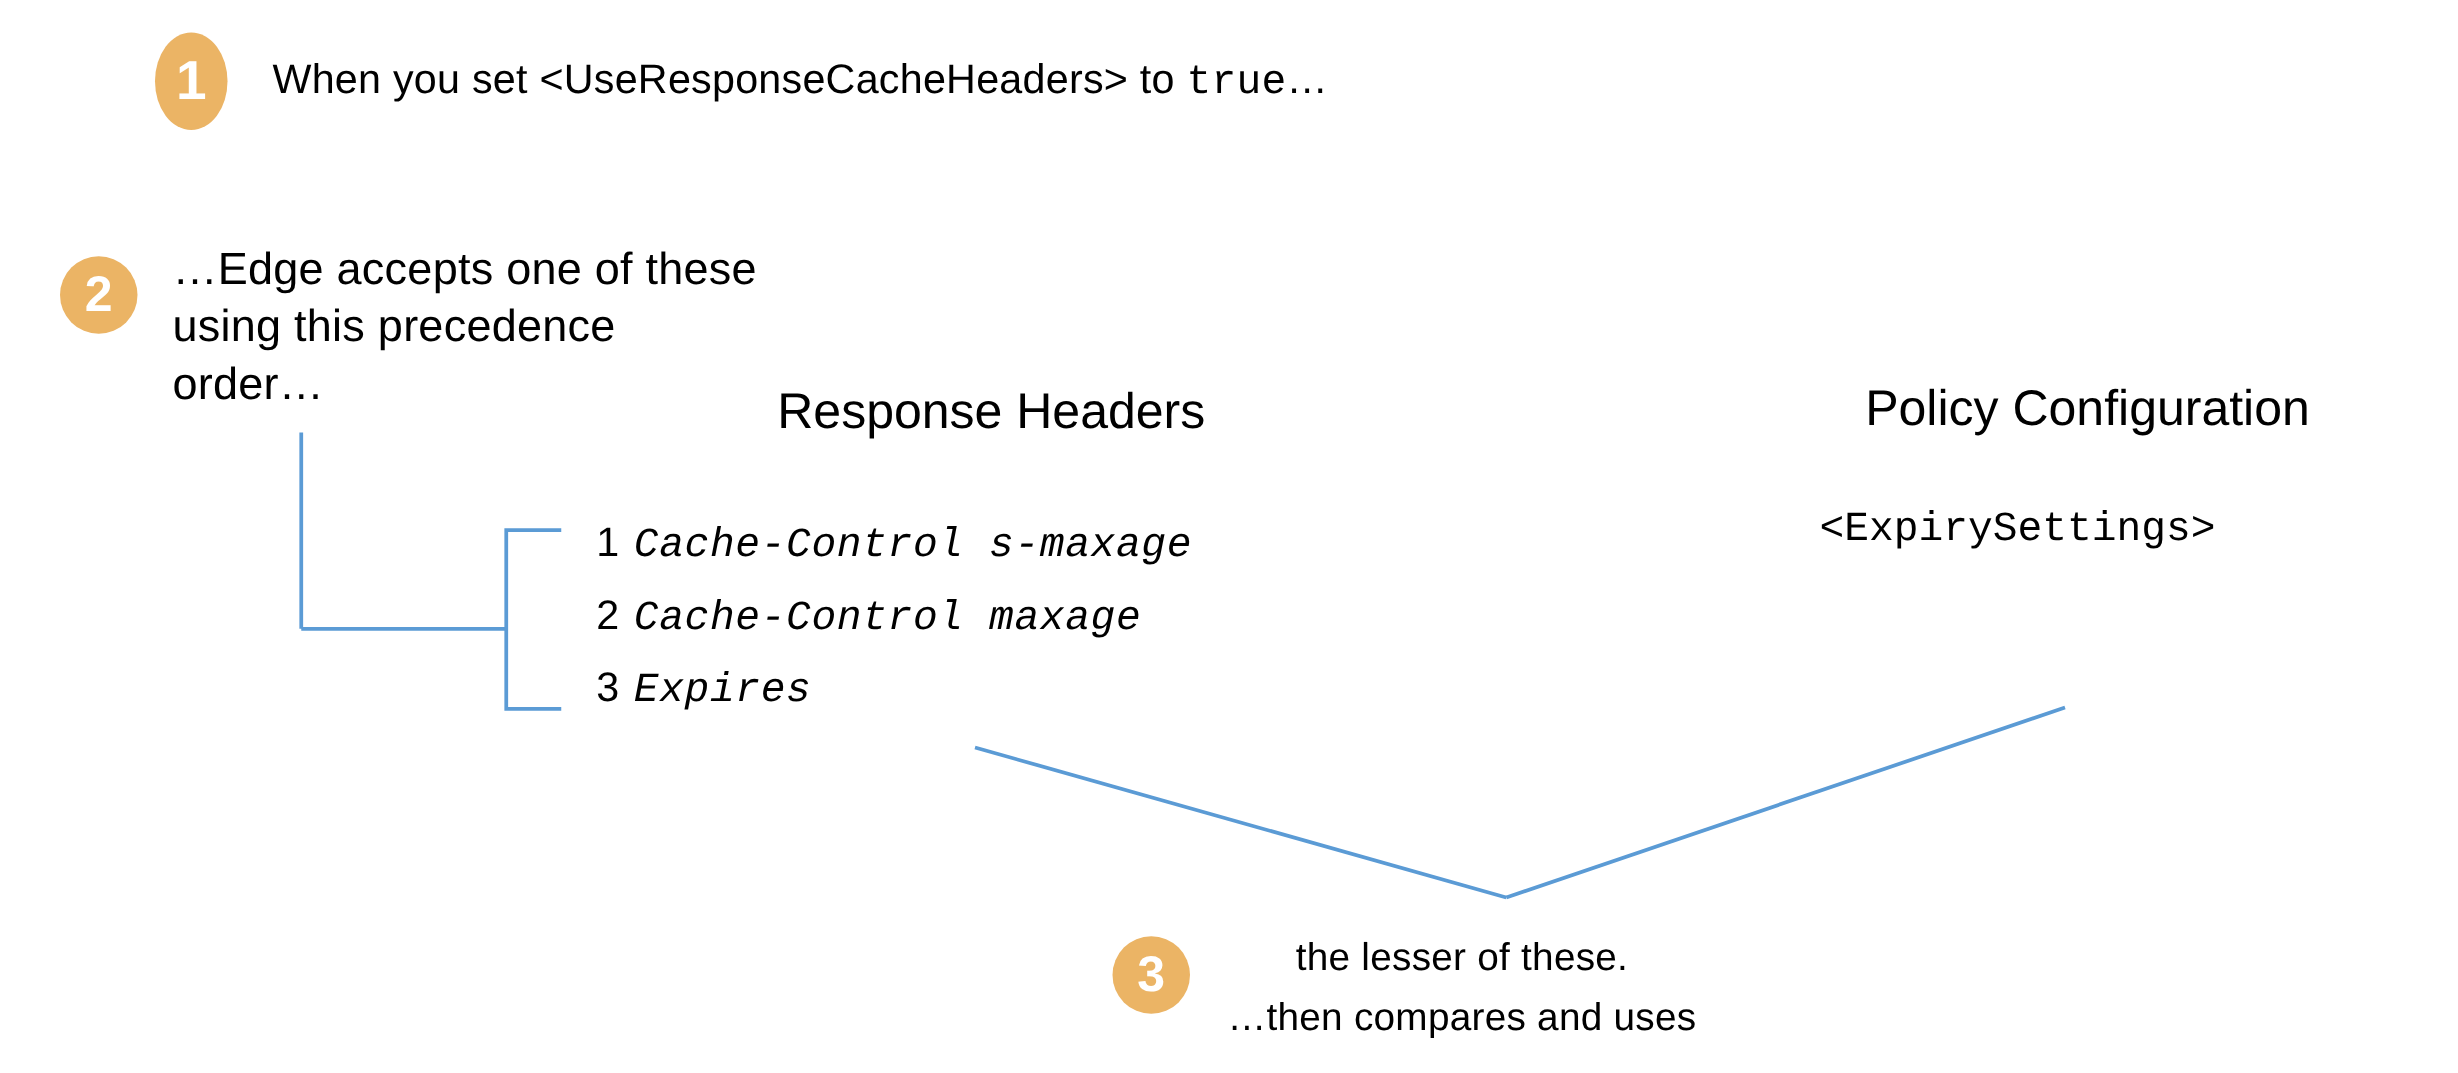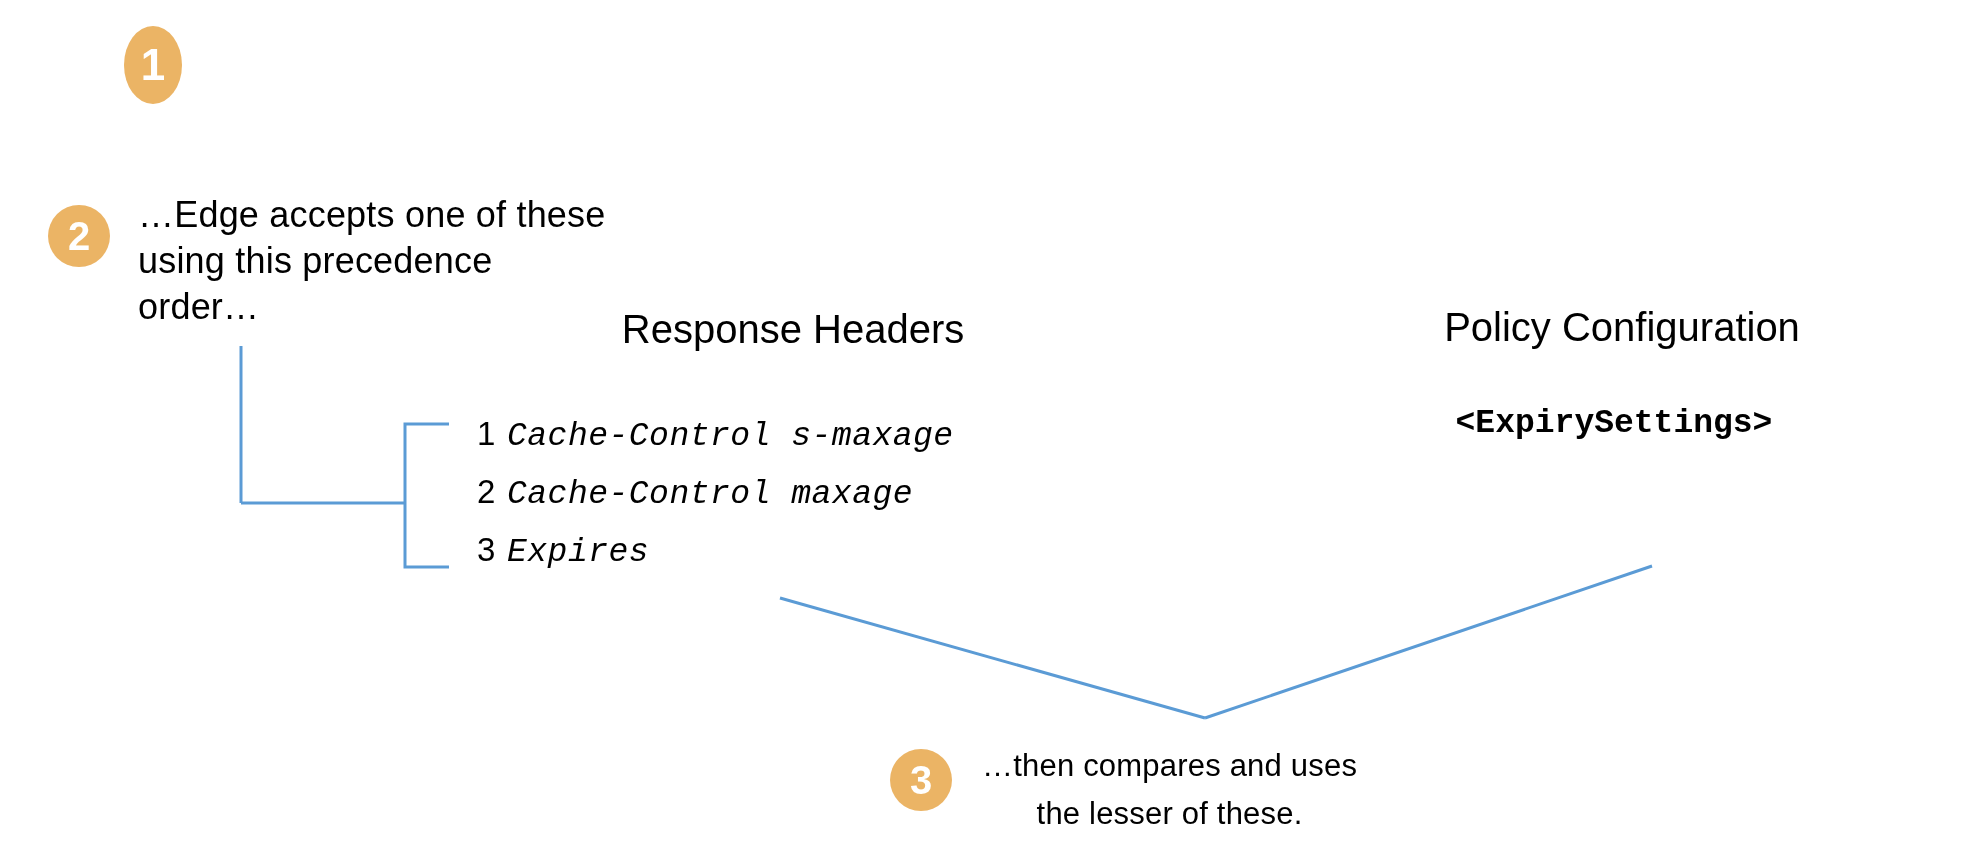--- a/index.html
+++ b/index.html
@@ -77,21 +77,21 @@
   }
 
   
   .col-head {
     font-family: "Liberation Sans", sans-serif;
     font-size: 40px;
     white-space: nowrap;
     text-align: center;
   }
   .head-response { left: 598px; top: 307px; width: 390px; }
-  .head-policy   { left: 1426px; top: 305px; width: 392px; }
+  .head-policy   { left: 1474px; top: 305px; width: 392px; }
 
   
   .rh-list {
     left: 477px; top: 415px;
     width: 620px;
   }
   .rh-row {
     display: flex;
     align-items: baseline;
     height: 58px;
@@ -111,21 +111,20 @@
   }
 
   
   .policy-el {
     left: 1418px; top: 405px;
     width: 392px;
     text-align: center;
     font-family: "Liberation Mono", "DejaVu Sans Mono", monospace;
     font-size: 33px;
     white-space: nowrap;
-    font-weight: bold;
   }
   .policy-sub {
     left: 1418px; top: 460px;
     width: 392px;
     text-align: center;
     font-family: "Liberation Sans", sans-serif;
     font-size: 30px;
     white-space: nowrap;
   }
 
@@ -149,20 +148,23 @@
     <path d="M 241 503 L 405 503" stroke="#5B9BD5" stroke-width="3" fill="none"></path>
 
     <path d="M 449 424 L 405 424 L 405 567 L 449 567" stroke="#5B9BD5" stroke-width="3" fill="none"></path>
 
     <path d="M 780 598 L 1205 718" stroke="#5B9BD5" stroke-width="3" fill="none"></path>
     <path d="M 1205 718 L 1652 566" stroke="#5B9BD5" stroke-width="3" fill="none"></path>
   </svg>
 
   <div class="badge badge-1" style="background: rgb(235, 180, 101); color: rgb(255, 255, 255);">
     <span>1</span>
+  </div>
+  <div class="abs sent step1-text">
+    <span>When you set &lt;UseResponseCacheHeaders&gt; to </span><span class="mono">true</span><span>…</span>
   </div>
 
   <div class="badge badge-2" style="background: rgb(235, 180, 101); color: rgb(255, 255, 255);">
     <span>2</span>
   </div>
   <div class="abs sent step2-text">
     <div>…Edge accepts one of these</div>
     <div>using this precedence</div>
     <div>order…</div>
   </div>
@@ -184,17 +186,17 @@
     </div>
   </div>
 
   <div class="abs col-head head-policy">Policy Configuration</div>
   <div class="abs policy-el">&lt;ExpirySettings&gt;</div>
 
   <div class="badge badge-3" style="background: rgb(235, 180, 101); color: rgb(255, 255, 255);">
     <span>3</span>
   </div>
   <div class="abs sent step3-text">
+    <div>the lesser of these.</div>
     <div>…then compares and uses</div>
-    <div>the lesser of these.</div>
   </div>
 
 </div>
 
 </body></html>

